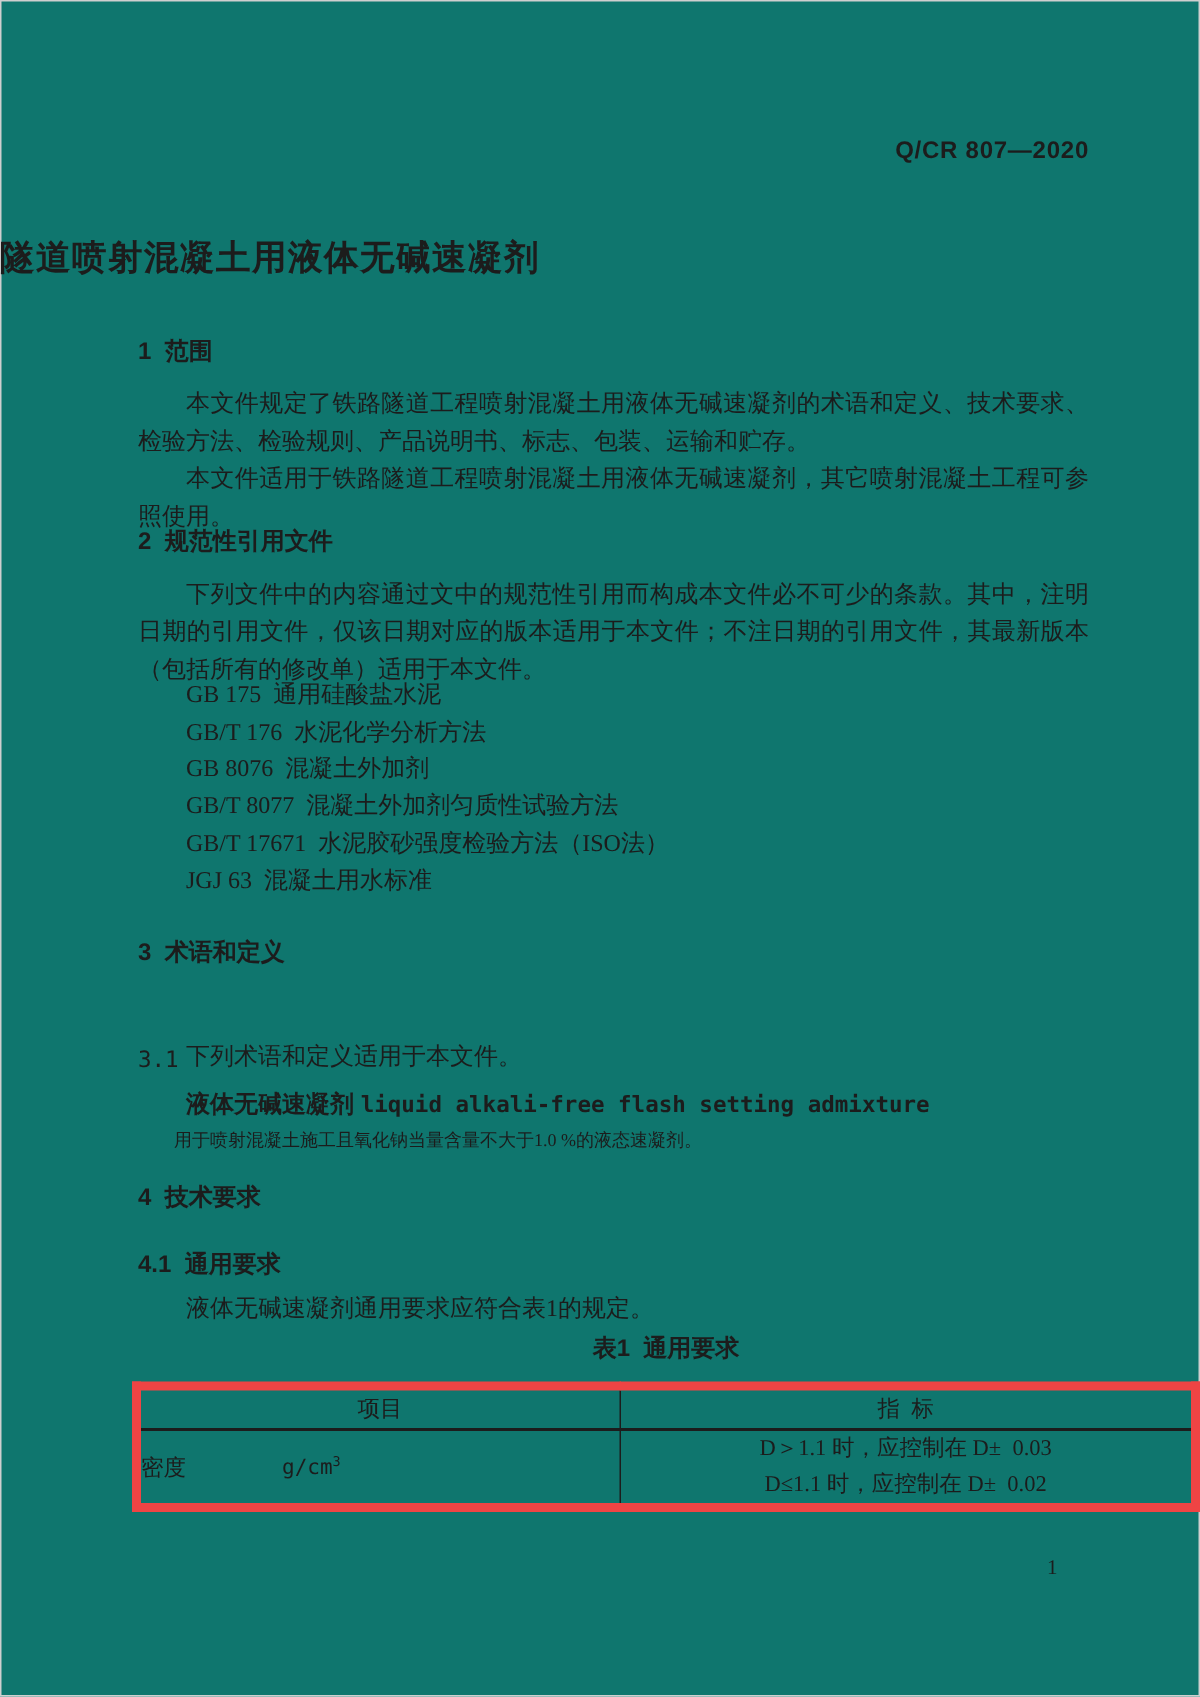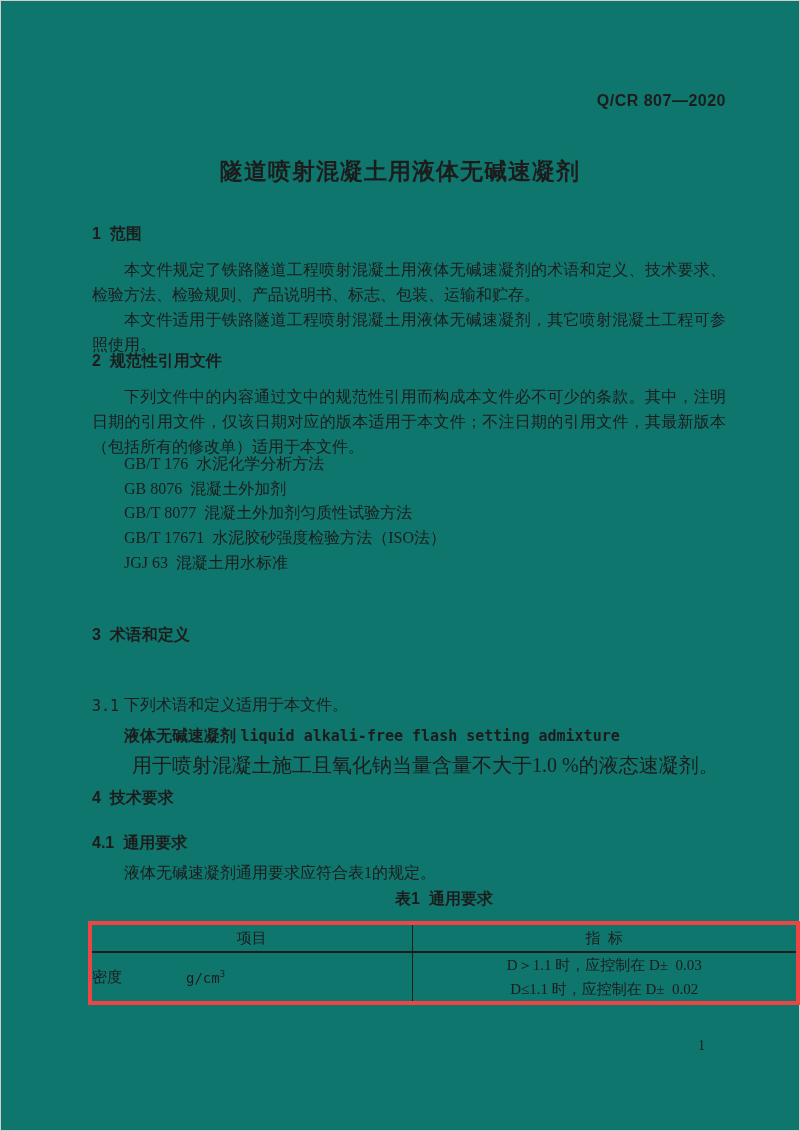--- a/index.html
+++ b/index.html
@@ -17,21 +17,20 @@
   }
   .abs { position:absolute; }
   .doc-number {
     top:92px; right:74px;
     font-family:"Liberation Sans","DejaVu Sans",sans-serif;
     font-weight:bold; font-size:16px;
     letter-spacing:0.5px;
   }
   .doc-title {
     top:156px; left:0; width:100%;
-    text-align:center;
     font-family:Liberation Serif, serif;
     font-weight:bold; font-size:23px;
     letter-spacing:1px;
   }
   .content-left { left:92px; width:634px; }
   .heading {
     font-family:"Liberation Sans","DejaVu Sans",sans-serif;
     font-weight:bold; font-size:16px;
     white-space:pre;
   }
@@ -42,33 +41,33 @@
     font-size:16px;
   }
   .ref-list { line-height:24.7px; font-size:16px; }
   .ref-item { padding-left:2em; white-space:pre-wrap; }
   .clause-no { font-family:"DejaVu Sans Mono","Liberation Mono",monospace; font-size:15px; }
   .term-line {
     padding-left:2em; font-size:16px; font-weight:bold; white-space:pre-wrap;
   }
   .term-zh { font-family:"Liberation Sans","DejaVu Sans",sans-serif; }
   .term-en { font-family:"DejaVu Sans Mono","Liberation Mono",monospace; font-size:15px; }
-  .def-line { padding-left:2em; font-size:20px; }
+  .def-line { padding-left:2em; font-size:12px; }
   .table-wrap { left:88px; width:712px; top:889px; }
   .table-caption {
     text-align:center;
     font-family:"Liberation Sans","DejaVu Sans",sans-serif;
     font-weight:bold; font-size:16px;
     white-space:pre;
   }
   table.t1 {
     margin-top:11px;
     width:100%;
     border-collapse:collapse;
-    border:4px solid #ef4444;
+    border:6px solid #ef4444;
     font-size:15px;
   }
   table.t1 th {
     border-bottom:2px solid #1c1c1c;
     font-weight:normal;
     height:29px;
     text-align:center;
     white-space:pre;
   }
   table.t1 td { height:50px; vertical-align:middle; }
@@ -92,20 +91,21 @@
 
   <div class="abs doc-title">隧道喷射混凝土用液体无碱速凝剂</div>
 
   <div class="abs content-left heading" style="top:224px;">1  范围</div>
   <div class="abs content-left para" style="top:257px;">本文件规定了铁路隧道工程喷射混凝土用液体无碱速凝剂的术语和定义、技术要求、检验方法、检验规则、产品说明书、标志、包装、运输和贮存。</div>
   <div class="abs content-left para" style="top:307px;">本文件适用于铁路隧道工程喷射混凝土用液体无碱速凝剂，其它喷射混凝土工程可参照使用。</div>
 
   <div class="abs content-left heading" style="top:351px;">2  规范性引用文件</div>
   <div class="abs content-left para" style="top:384px;">下列文件中的内容通过文中的规范性引用而构成本文件必不可少的条款。其中，注明日期的引用文件，仅该日期对应的版本适用于本文件；不注日期的引用文件，其最新版本（包括所有的修改单）适用于本文件。</div>
   <div class="abs content-left ref-list" style="top:452px;">
+    <div class="ref-item">GB 175  通用硅酸盐水泥</div>
     <div class="ref-item">GB/T 176  水泥化学分析方法</div>
     <div class="ref-item">GB 8076  混凝土外加剂</div>
     <div class="ref-item">GB/T 8077  混凝土外加剂匀质性试验方法</div>
     <div class="ref-item">GB/T 17671  水泥胶砂强度检验方法（ISO法）</div>
     <div class="ref-item">JGJ 63  混凝土用水标准</div>
   </div>
 
   <div class="abs content-left heading" style="top:625px;">3  术语和定义</div>
   <div class="abs content-left para" style="top:692px;">下列术语和定义适用于本文件。</div>
   <div class="abs content-left clause-no" style="top:697px;">3.1</div>

